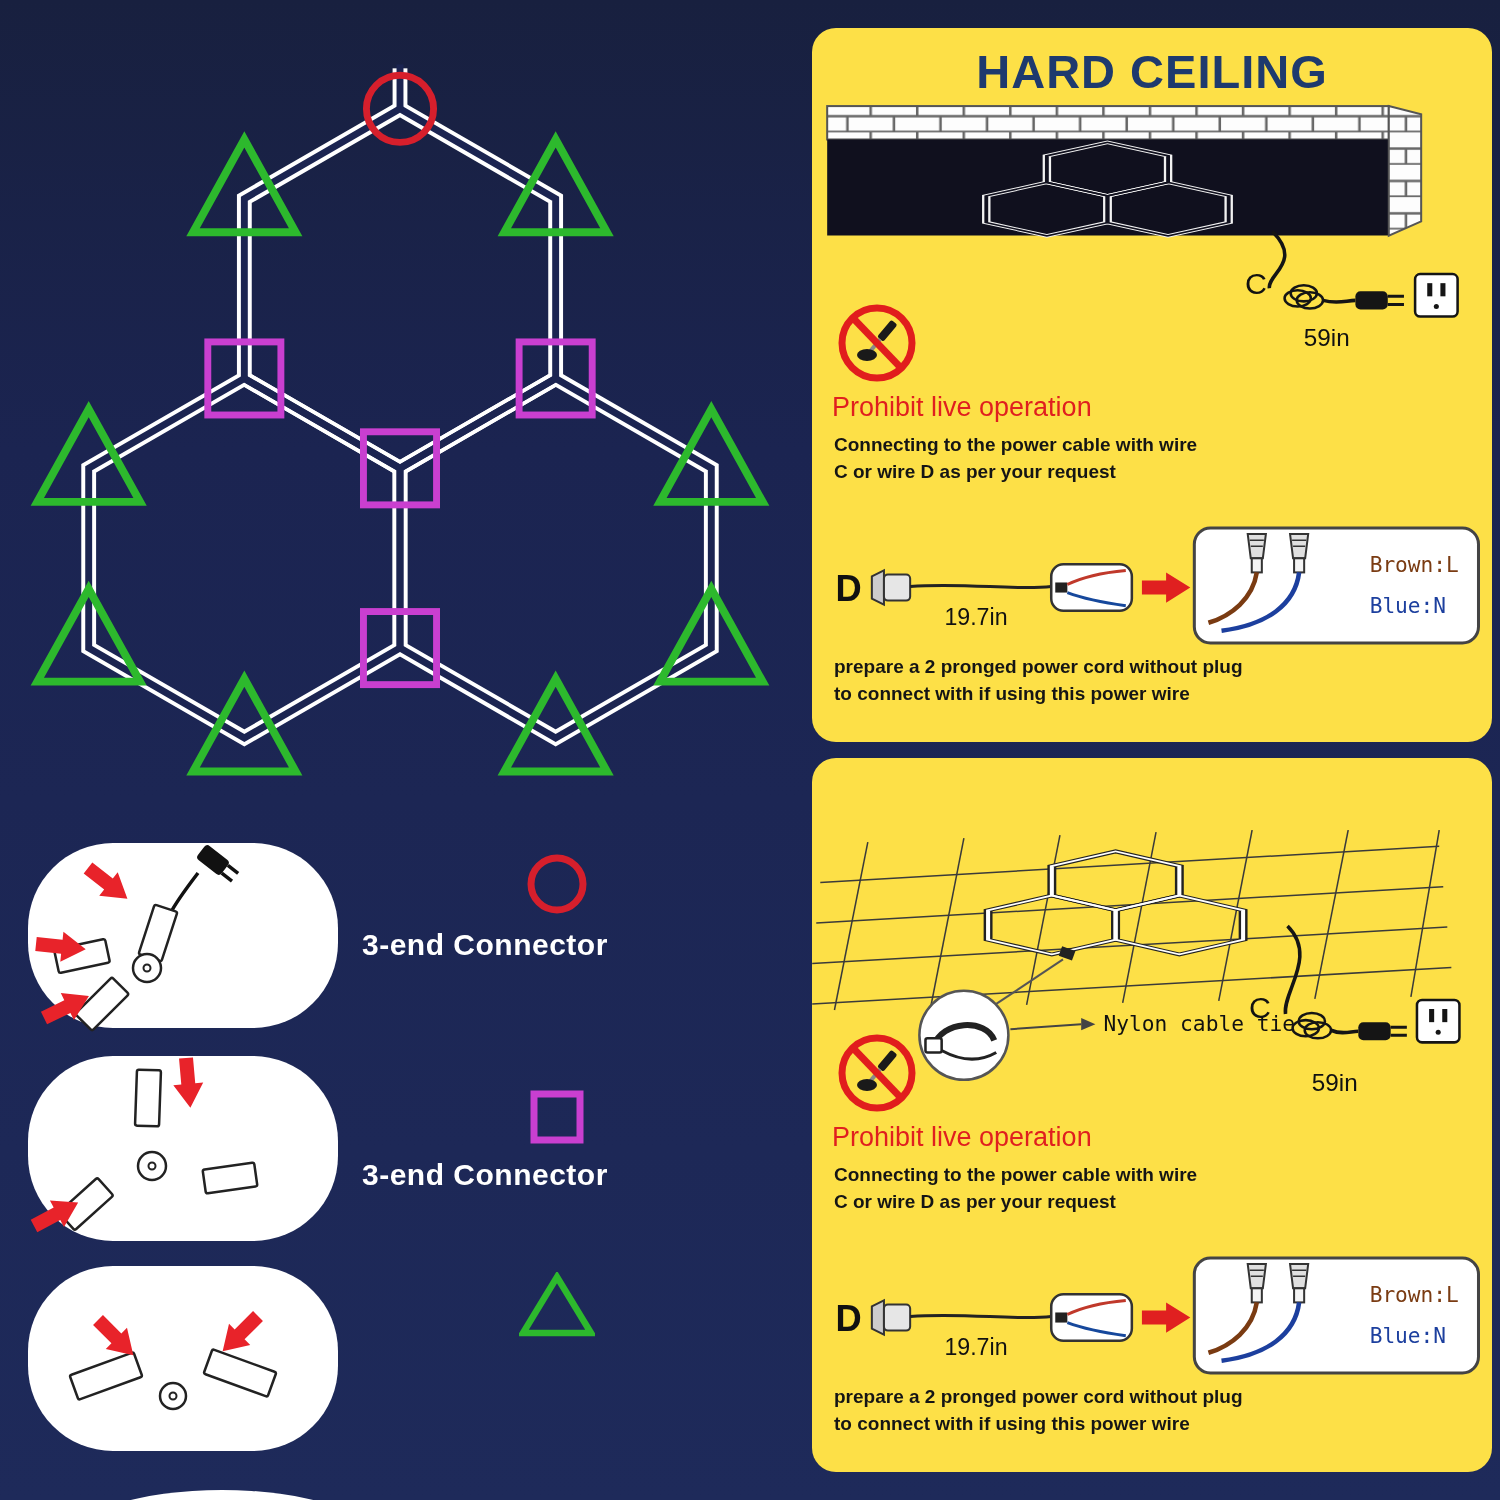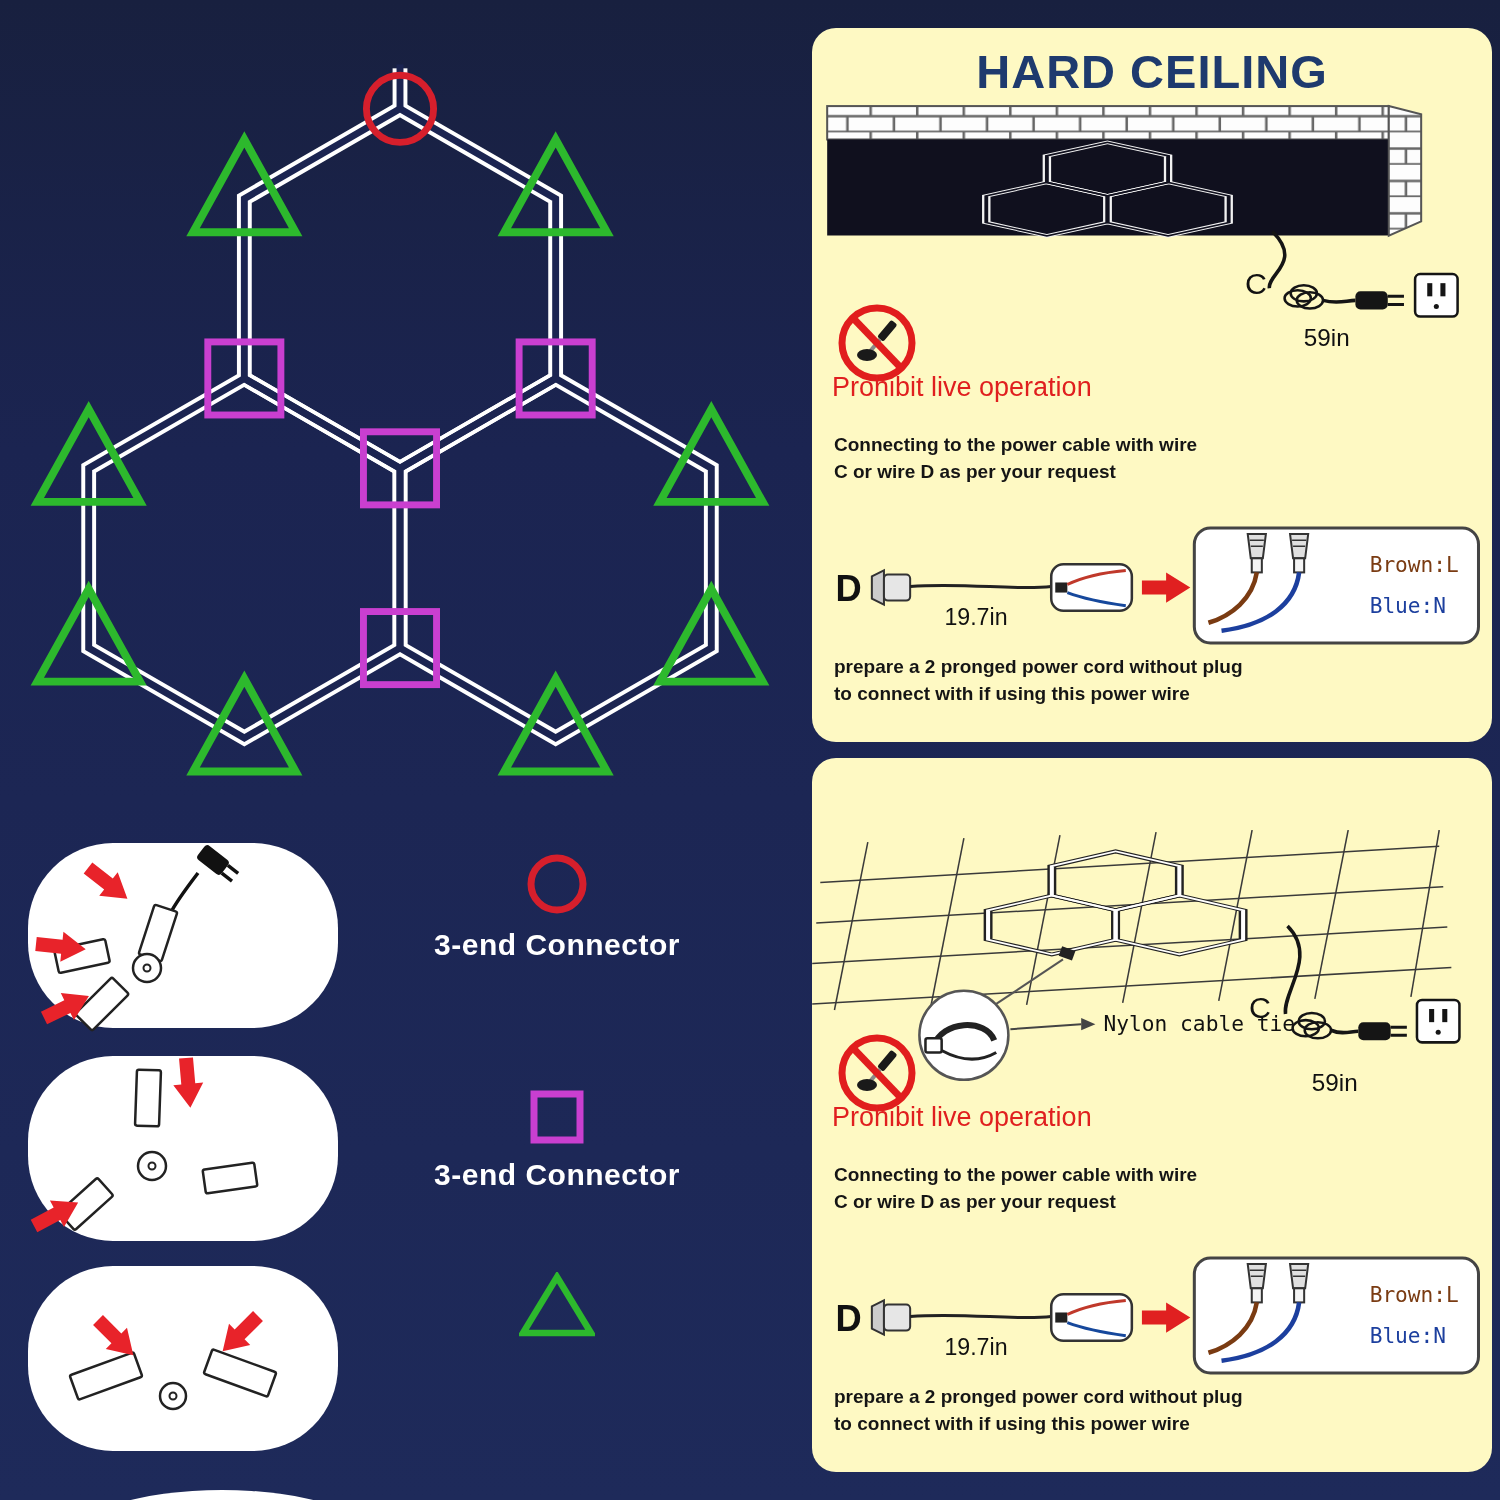--- a/index.html
+++ b/index.html
@@ -10,33 +10,33 @@
   }
   .abs{position:absolute}
 
   
   #hex-diagram{left:0px;top:15px;width:800px;height:800px}
 
   
   #legend-blobs{left:0px;top:828px;width:560px;height:672px}
   .tube{fill:#ffffff;stroke:#222222;stroke-width:2.5}
   .arrow{fill:#e8232a}
-  .legend-item{position:absolute;left:362px;width:390px;text-align:center;color:#ffffff;font-weight:bold}
+  .legend-item{position:absolute;left:362px;width:390px;text-align:left;color:#ffffff;font-weight:bold}
   .legend-item svg{display:block;margin:0 auto}
   .legend-item .t{font-size:30px;margin-top:10px;letter-spacing:.5px}
 
   
-  .card{position:absolute;left:812px;width:680px;height:714px;background:#fef9c3;border-radius:24px}
+  .card{position:absolute;left:812px;width:680px;height:714px;background:#fde047;border-radius:24px}
   #card1{top:28px}
   #card2{top:758px}
   .card-title{margin:0;padding-top:16px;text-align:center;font-size:47px;font-weight:bold;color:#1e3a6e;letter-spacing:1px}
   .illus{position:absolute;left:0;top:72px;width:680px;height:253px}
   .illus2{position:absolute;left:0;top:72px;width:680px;height:268px}
   .prohibit{position:absolute;left:22px;top:272px;width:86px;height:86px}
-  .prohibit-text{position:absolute;left:20px;top:344px;font-size:27px;color:#e01f1f}
+  .prohibit-text{position:absolute;left:20px;top:364px;font-size:27px;color:#e01f1f}
   .para{position:absolute;left:22px;width:650px;font-size:19px;font-weight:bold;color:#151515;line-height:1.42}
   .connect{top:404px}
   .prepare{top:626px}
   .wired{position:absolute;left:0;top:492px;width:680px;height:131px}
 
   
   .lab30{font-family:"Liberation Sans",sans-serif;font-size:30px;fill:#111}
   .lab36{font-family:"Liberation Sans",sans-serif;font-size:36px;font-weight:bold;fill:#111}
   .lab24{font-family:"Liberation Sans",sans-serif;font-size:24px;fill:#111}
   .lab23{font-family:"Liberation Sans",sans-serif;font-size:23px;fill:#111}

